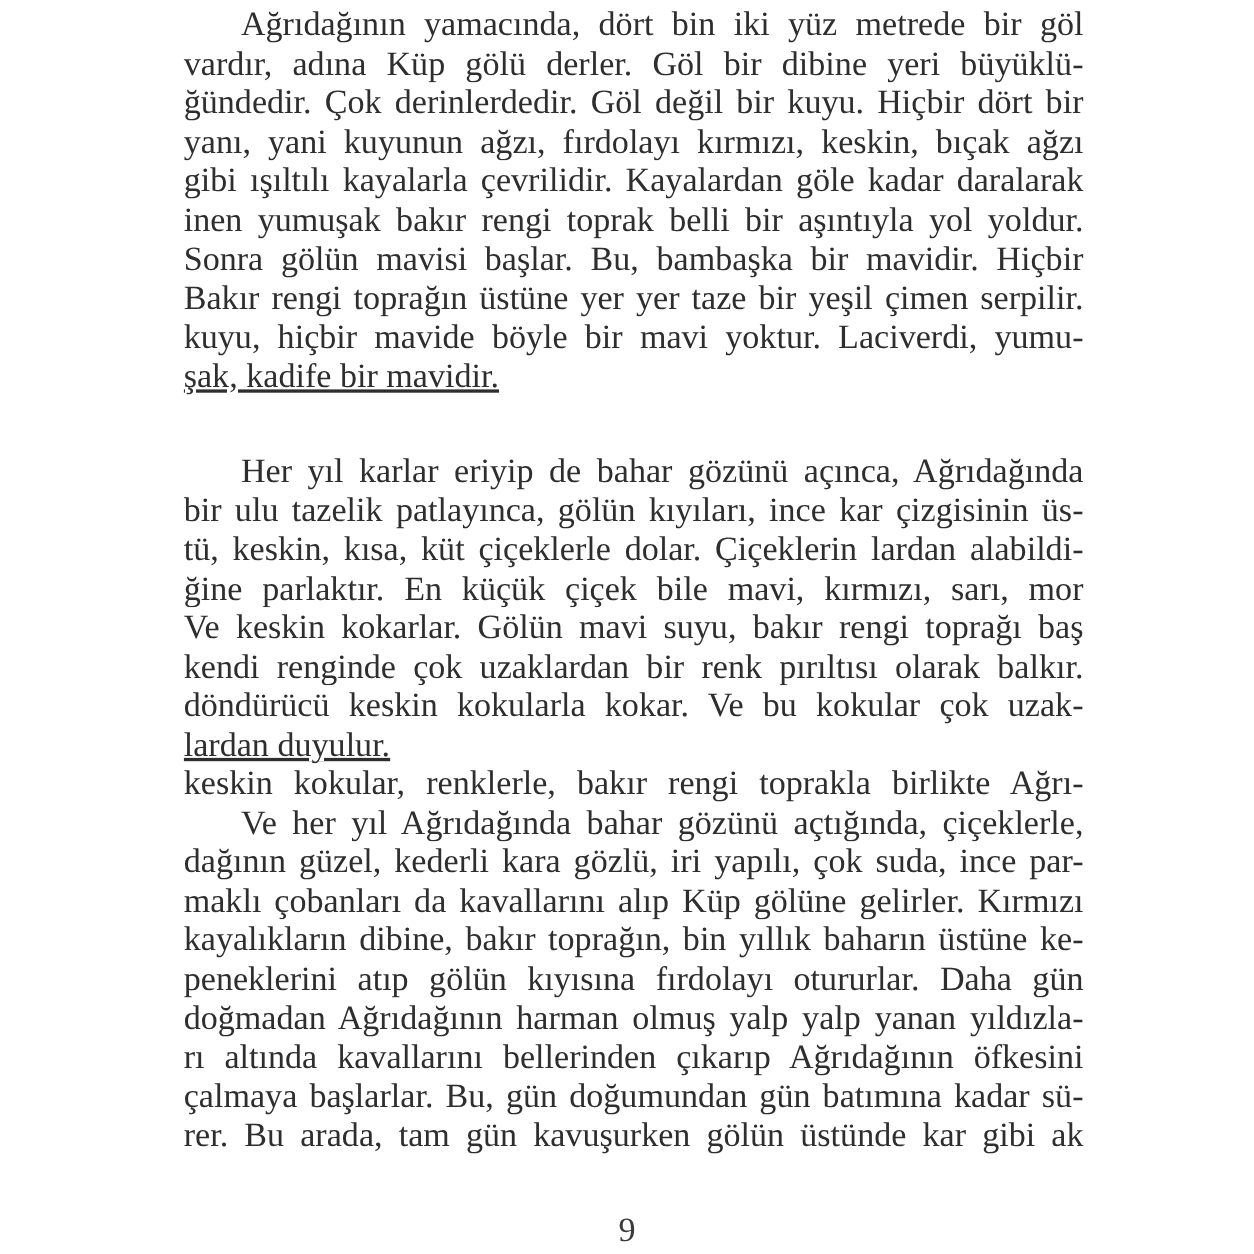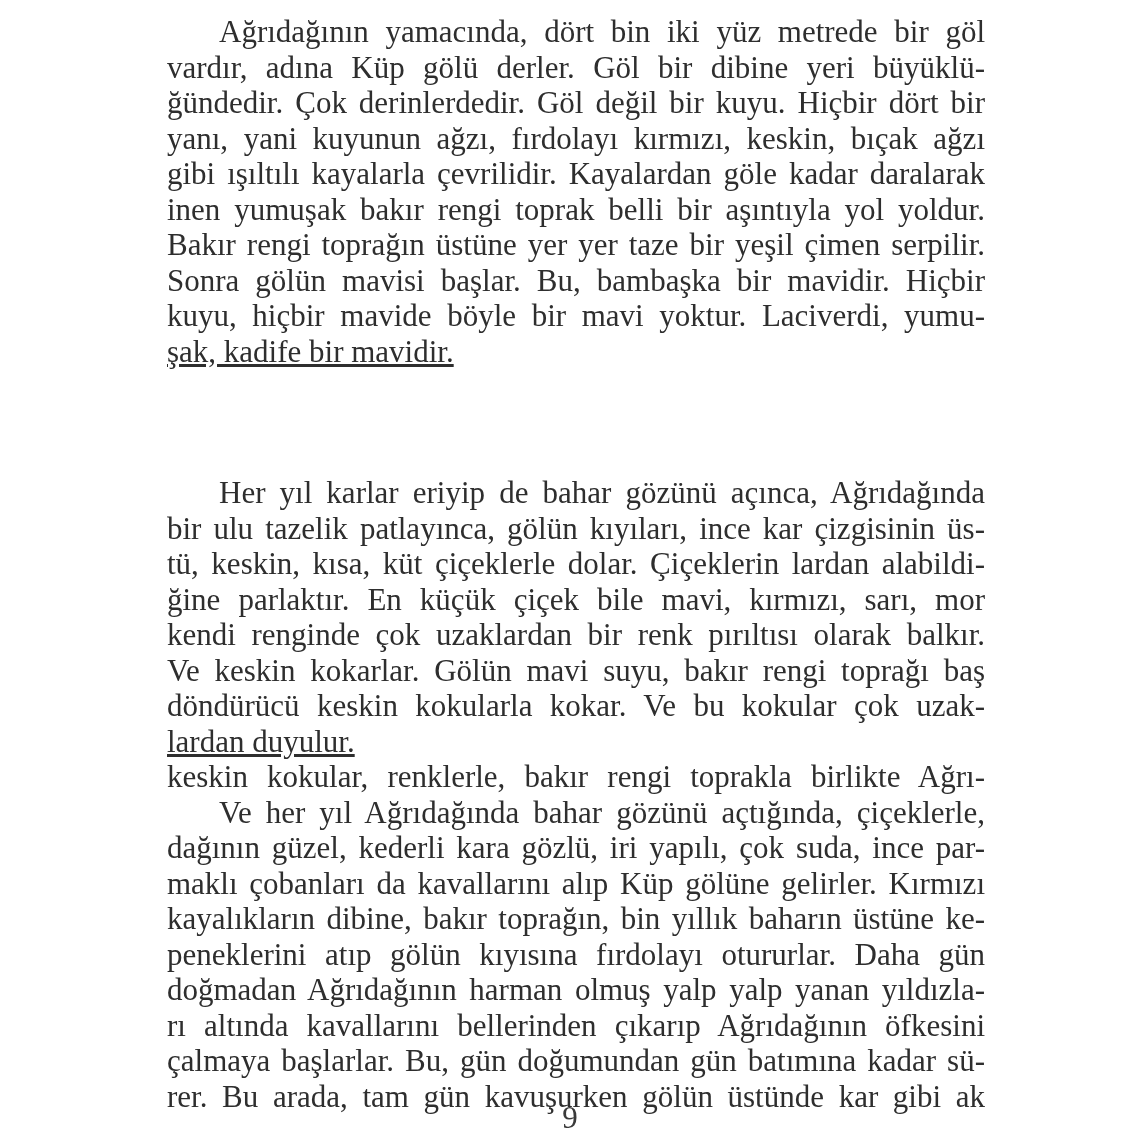--- a/index.html
+++ b/index.html
@@ -11,33 +11,33 @@
     position: relative;
     width: 1140px;
     height: 1140px;
     background: #ffffff;
     overflow: hidden;
     font-family: "Liberation Serif", "DejaVu Serif", serif;
   }
   .text-block {
     position: absolute;
     left: 167px;
-    top: 14px;
+    top: 4px;
     width: 818px;
     color: #2e2e2e;
     font-size: 31px;
     line-height: 35.5px;
     -webkit-font-smoothing: antialiased;
   }
   .para {
     margin: 0;
     padding: 0;
   }
   .para.break {
-    margin-top: 106px;
+    margin-top: 51px;
   }
   .line {
     height: 35.5px;
     overflow: hidden;
     text-align: justify;
     text-align-last: justify;
     white-space: normal;
   }
   .line.indent {
     text-indent: 52px;
@@ -62,32 +62,32 @@
 
 <div class="canvas">
   <div class="text-block">
       <div class="para">
         <div class="line indent">Ağrıdağının yamacında, dört bin iki yüz metrede bir göl</div>
         <div class="line">vardır, adına Küp gölü derler. Göl bir dibine yeri büyüklü-</div>
         <div class="line">ğündedir. Çok derinlerdedir. Göl değil bir kuyu. Hiçbir dört bir</div>
         <div class="line">yanı, yani kuyunun ağzı, fırdolayı kırmızı, keskin, bıçak ağzı</div>
         <div class="line">gibi ışıltılı kayalarla çevrilidir. Kayalardan göle kadar daralarak</div>
         <div class="line">inen yumuşak bakır rengi toprak belli bir aşıntıyla yol yoldur.</div>
+        <div class="line">Sonra gölün mavisi başlar. Bu, bambaşka bir mavidir. Hiçbir</div>
         <div class="line">Bakır rengi toprağın üstüne yer yer taze bir yeşil çimen serpilir.</div>
-        <div class="line">Sonra gölün mavisi başlar. Bu, bambaşka bir mavidir. Hiçbir</div>
         <div class="line">kuyu, hiçbir mavide böyle bir mavi yoktur. Laciverdi, yumu-</div>
         <div class="line last">şak, kadife bir mavidir.</div>
       </div>
       <div class="para break">
         <div class="line indent">Her yıl karlar eriyip de bahar gözünü açınca, Ağrıdağında</div>
         <div class="line">bir ulu tazelik patlayınca, gölün kıyıları, ince kar çizgisinin üs-</div>
         <div class="line">tü, keskin, kısa, küt çiçeklerle dolar. Çiçeklerin lardan alabildi-</div>
         <div class="line">ğine parlaktır. En küçük çiçek bile mavi, kırmızı, sarı, mor</div>
+        <div class="line">Ve keskin kokarlar. Gölün mavi suyu, bakır rengi toprağı baş</div>
         <div class="line">kendi renginde çok uzaklardan bir renk pırıltısı olarak balkır.</div>
-        <div class="line">Ve keskin kokarlar. Gölün mavi suyu, bakır rengi toprağı baş</div>
         <div class="line">döndürücü keskin kokularla kokar. Ve bu kokular çok uzak-</div>
         <div class="line last">lardan duyulur.</div>
       </div>
       <div class="para">
         <div class="line">keskin kokular, renklerle, bakır rengi toprakla birlikte Ağrı-</div>
         <div class="line indent">Ve her yıl Ağrıdağında bahar gözünü açtığında, çiçeklerle,</div>
         <div class="line">dağının güzel, kederli kara gözlü, iri yapılı, çok suda, ince par-</div>
         <div class="line">maklı çobanları da kavallarını alıp Küp gölüne gelirler. Kırmızı</div>
         <div class="line">kayalıkların dibine, bakır toprağın, bin yıllık baharın üstüne ke-</div>
         <div class="line">peneklerini atıp gölün kıyısına fırdolayı otururlar. Daha gün</div>

